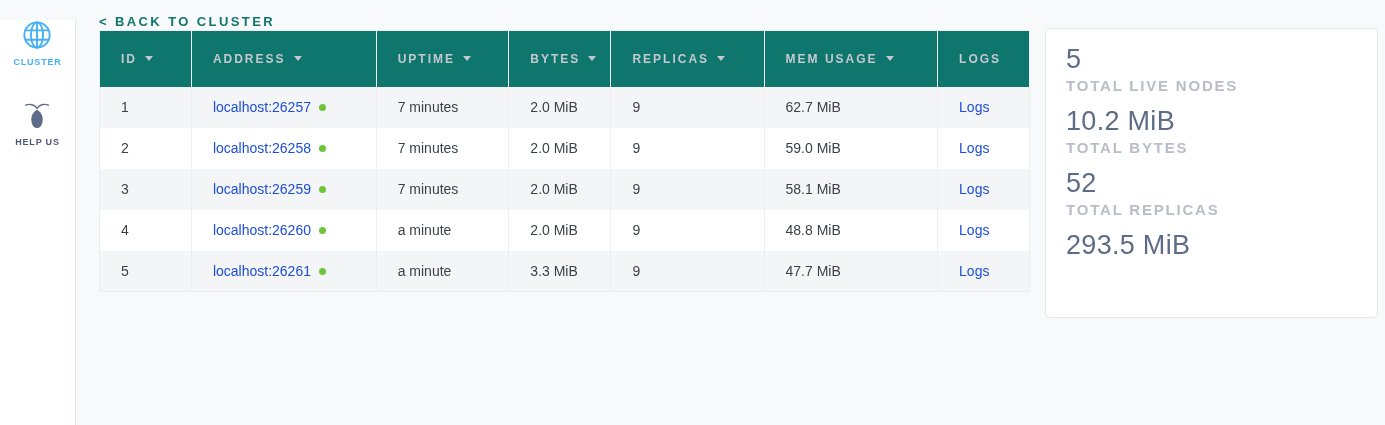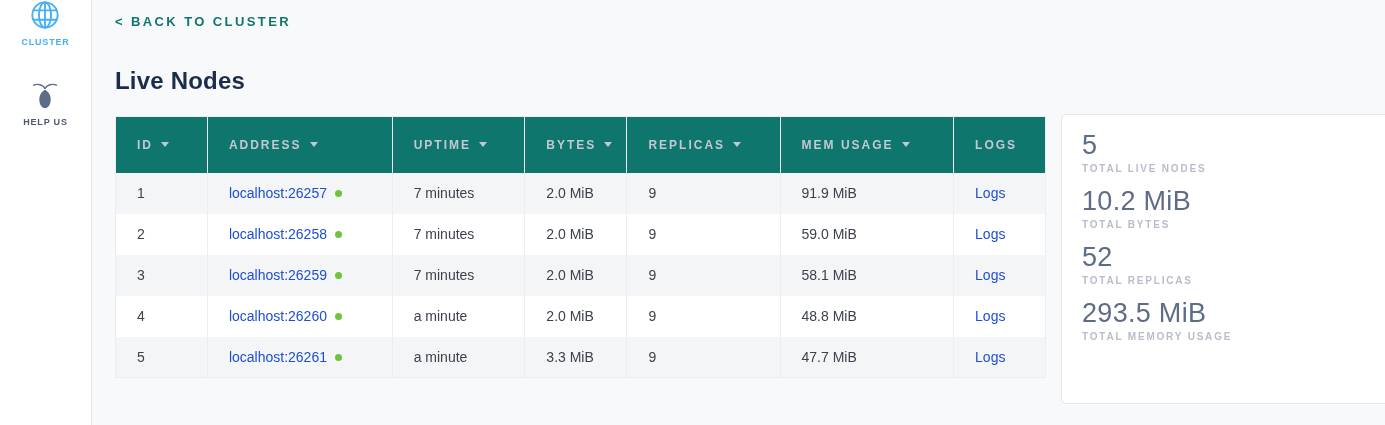--- a/index.html
+++ b/index.html
@@ -3,23 +3,24 @@
 <meta charset="utf-8">
 <style>
   * { margin:0; padding:0; box-sizing:border-box; }
   html,body { width:1385px; height:425px; }
   body { font-family:"Liberation Sans", sans-serif; background:#f8f9fa; overflow:hidden; }
 
   .app { display:flex; width:1385px; height:425px; background:#f8f9fa; }
 
   
   .sidebar {
-    width:92px; flex-shrink:0; background:#ffffff;
+    width:76px; flex-shrink:0; background:#ffffff;
     border-right:1px solid #e4e5e9;
     display:flex; flex-direction:column; align-items:center;
+    margin-top:20px;
   }
   .side-item { display:flex; flex-direction:column; align-items:center; margin-bottom:33px; cursor:pointer; }
   .side-item .side-label {
     margin-top:7px; font-size:9px; font-weight:bold; letter-spacing:0.8px;
     color:#4d5873; text-transform:uppercase;
   }
   .side-item.active .side-label { color:#45b0f5; }
 
   
   .content { flex:1; padding:12px 0 0 23px; }
@@ -65,21 +66,21 @@
 
   
   .summary-card {
     width:333px; height:290px; margin-left:15px; margin-top:-2px;
     background:#ffffff; border:1px solid #e4e6ea; border-radius:5px;
     padding:15px 20px;
   }
   .stat { margin-bottom:12px; }
   .stat-value { color:#5f6c87; font-size:27px; font-weight:500; line-height:1.15; letter-spacing:0.3px; }
   .stat-label {
-    color:#b9bdc7; font-size:10px; font-weight:600; letter-spacing:1.8px;
+    color:#b9bdc7; font-size:15px; font-weight:600; letter-spacing:1.8px;
     text-transform:uppercase; margin-top:2px;
   }
 </style>
 </head>
 <body>
 
 <div class="app">
 
   <nav class="sidebar">
     <div class="side-item active">
@@ -100,21 +101,20 @@
           <path d="M16 9.5c2.5-4 8-6 13-3.7"></path>
         </g>
         <path d="M16 11c-4 2-6.5 6.2-6.5 11 0 6 2.9 9.8 6.5 9.8s6.5-3.8 6.5-9.8c0-4.8-2.5-9-6.5-11z" fill="#5f6c87"></path>
       </svg>
       <span class="side-label">HELP US</span>
     </div>
   </nav>
 
   <main class="content">
     <a class="back-link" href="#">&lt; BACK TO CLUSTER</a>
-    <h1 class="page-title">Live Nodes</h1>
 
     <div class="content-row">
 
       <table class="nodes-table">
         <thead>
           <tr>
             <th class="col-id">
               <span>ID</span><span class="sort-arrow"></span>
             </th>
             <th class="col-addr">
@@ -139,21 +139,21 @@
         </thead>
         <tbody>
           <tr>
             <td>1</td>
             <td>
               <a class="link" href="#">localhost:26257</a><span class="live-dot"></span>
             </td>
             <td>7 minutes</td>
             <td>2.0 MiB</td>
             <td>9</td>
-            <td>91.9 MiB</td>
+            <td>62.7 MiB</td>
             <td>
               <a class="link" href="#">Logs</a>
             </td>
           </tr>
           <tr>
             <td>2</td>
             <td>
               <a class="link" href="#">localhost:26258</a><span class="live-dot"></span>
             </td>
             <td>7 minutes</td>
@@ -214,19 +214,18 @@
         <div class="stat">
           <div class="stat-value">10.2 MiB</div>
           <div class="stat-label">TOTAL BYTES</div>
         </div>
         <div class="stat">
           <div class="stat-value">52</div>
           <div class="stat-label">TOTAL REPLICAS</div>
         </div>
         <div class="stat">
           <div class="stat-value">293.5 MiB</div>
-          <div class="stat-label">TOTAL MEMORY USAGE</div>
         </div>
       </aside>
 
     </div>
   </main>
 </div>
 
 </body></html>

